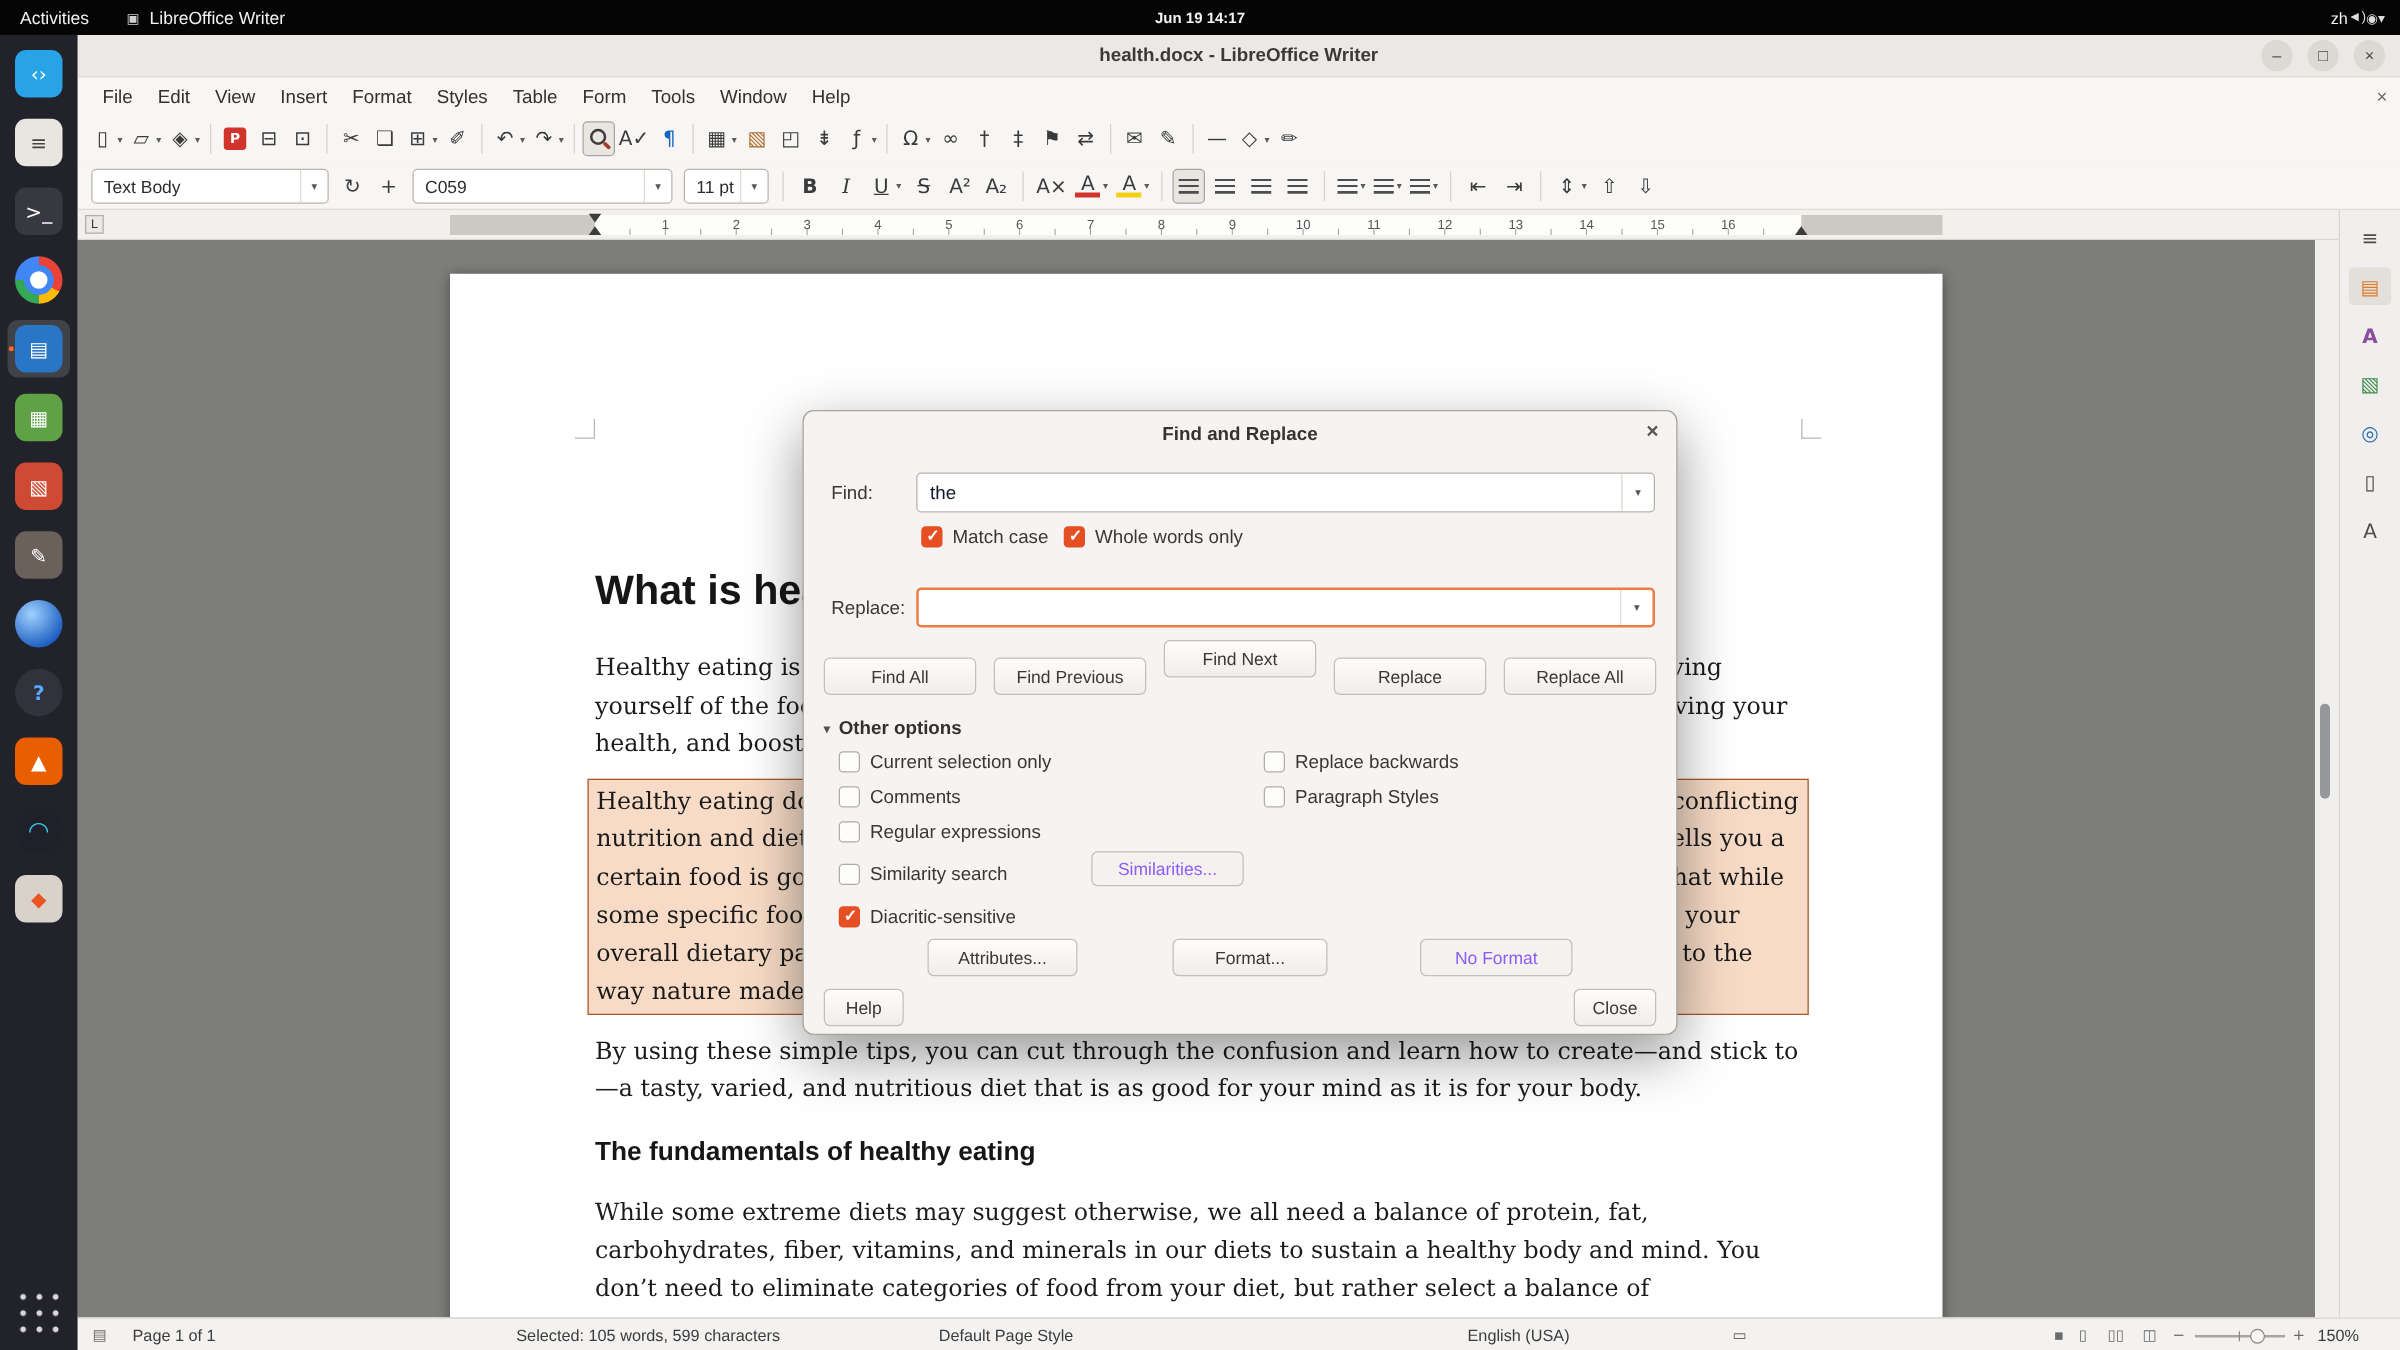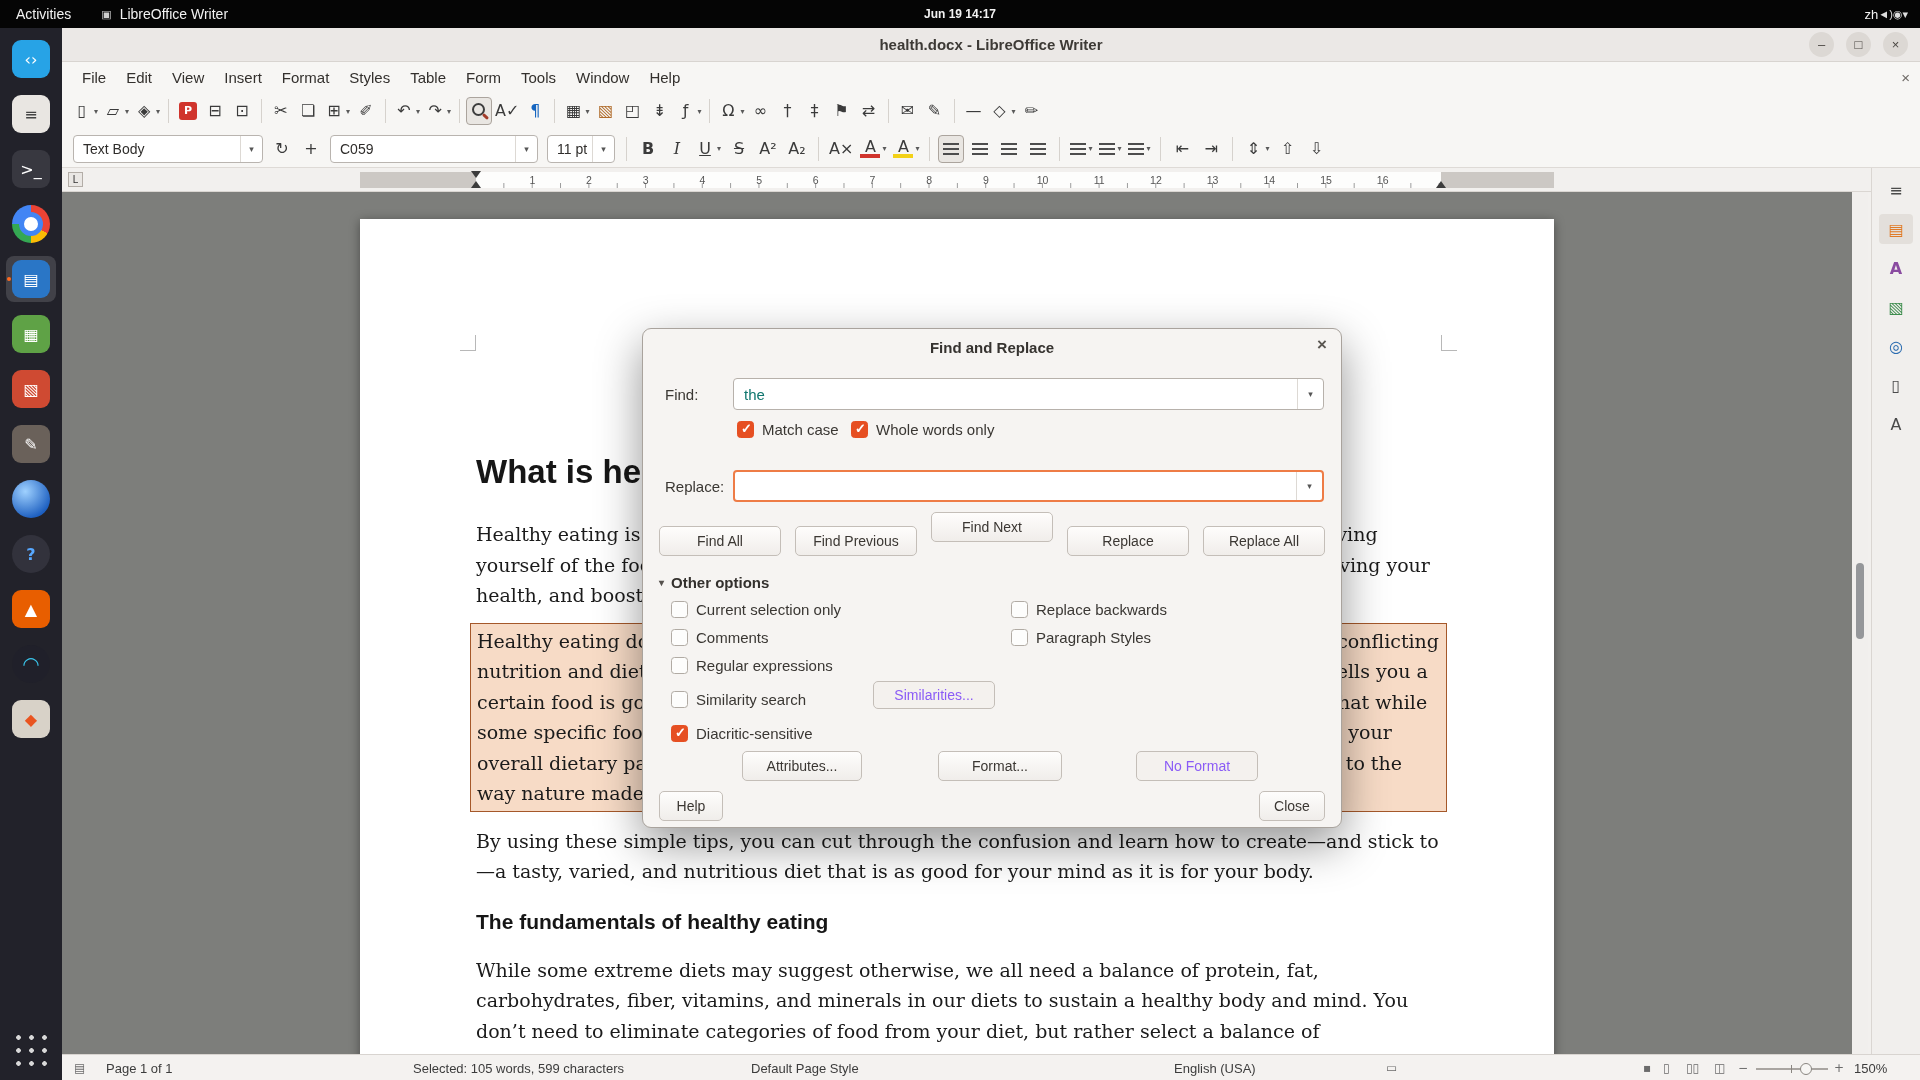--- a/index.html
+++ b/index.html
@@ -155,21 +155,21 @@
   #dialog { position:absolute; left:580px; top:300px; width:700px; height:500px; background:#f6f4f2;
             border:1px solid #a9a39d; border-radius:9px; box-shadow:0 16px 46px rgba(0,0,0,0.42);
             z-index:40; font-size:15px; color:#3a3733; }
   .dlg-title { position:absolute; left:0; top:0; width:100%; height:36px; display:flex;
                align-items:center; justify-content:center; font-weight:bold; font-size:15px; color:#363330; }
   .dlg-x { position:absolute; right:14px; top:6px; font-size:17px; color:#5a5651; }
   .dlbl { position:absolute; }
   .dcombo { position:absolute; width:591px; height:32px; background:#fff; border:1px solid #b7b1ab;
             border-radius:4px; display:flex; overflow:hidden; }
   .dcombo.focus { border:2px solid #ee7c46; }
-  .dval { flex:1; padding:0 10px; display:flex; align-items:center; color:#0f766e; }
+  .dval { flex:1; padding:0 10px; display:flex; align-items:center; color:#0f172a; }
   .ddd { width:26px; border-left:1px solid #ddd9d4; display:flex; align-items:center;
          justify-content:center; font-size:9px; color:#555; }
   .cb { position:absolute; display:flex; align-items:center; gap:8px; height:20px; }
   .cb .box { width:17px; height:17px; border:1px solid #b1aba4; border-radius:3.5px; background:#fdfdfc;
              position:relative; flex:0 0 auto; }
   .cb.checked .box { background:#e64f22; border-color:#e64f22; }
   .cb.checked .box::after { content:"✓"; position:absolute; left:3px; top:-1px; color:#fff;
                             font-size:13px; font-weight:bold; }
   .dbtn { position:absolute; height:30px; background:linear-gradient(#fefdfc,#f0edea);
           border:1px solid #c4beb8; border-radius:5px; font-size:14px; color:#3b3733;

